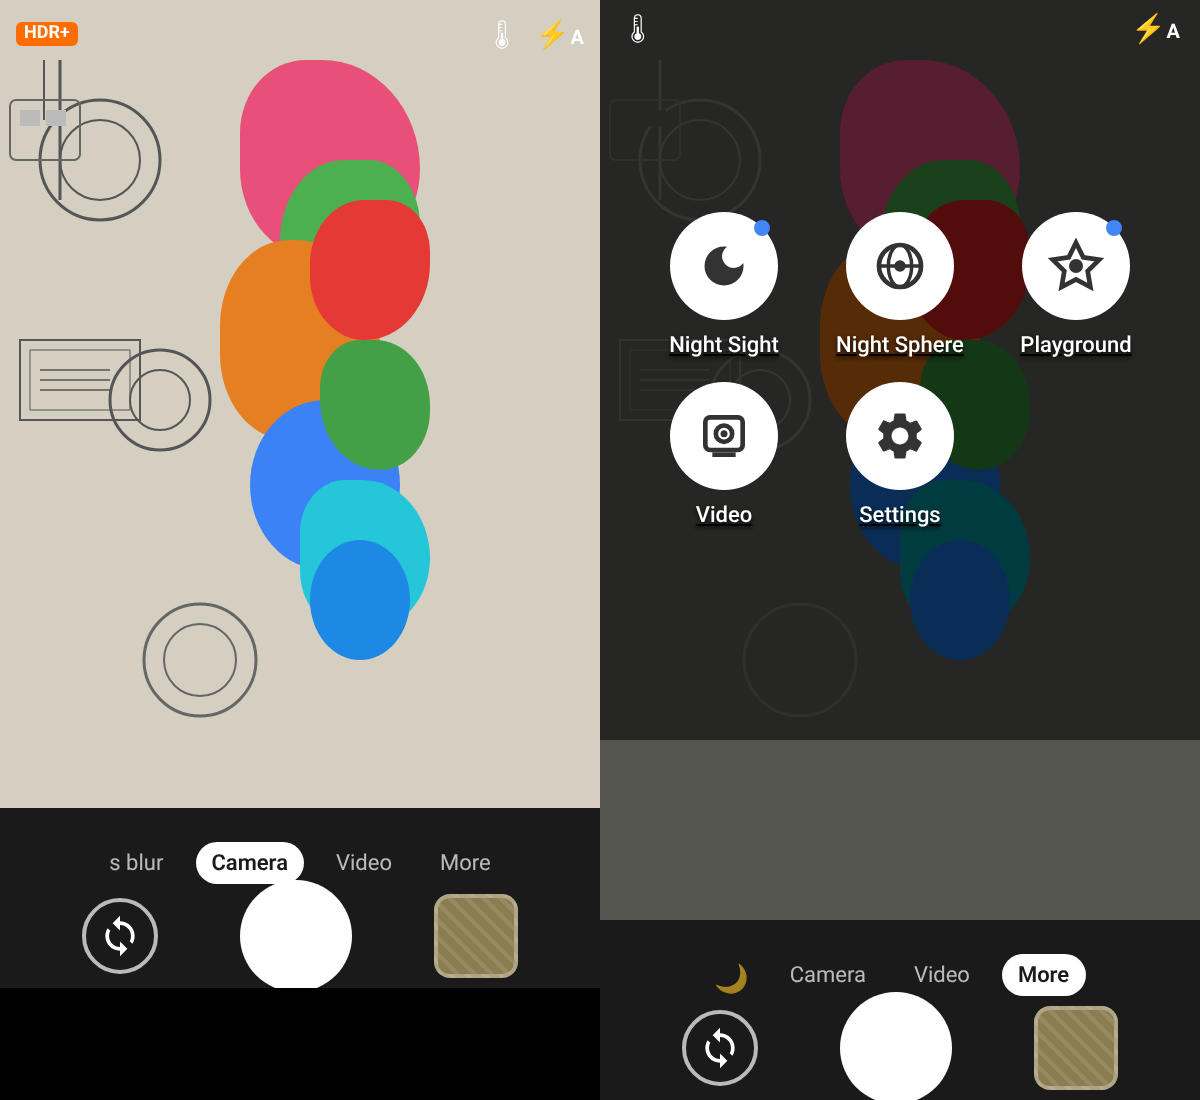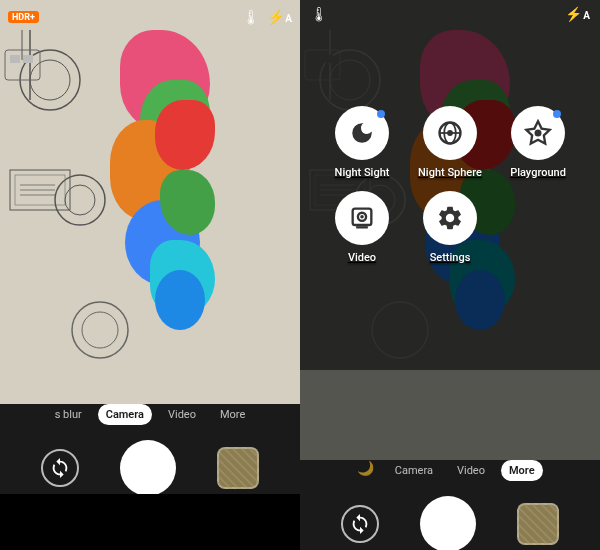--- a/index.html
+++ b/index.html
@@ -152,21 +152,21 @@
       position: absolute;
       bottom: 0; left: 0; right: 0;
       height: 90px;
       background: #1a1a1a;
       z-index: 10;
     }
 
     .mode-tabs {
       height: 38px;
       display: flex;
-      align-items: flex-start;
+      align-items: flex-end;
       justify-content: center;
       gap: 8px;
       padding: 0 4px;
       overflow: hidden;
     }
 
     .mode-tab {
       color: rgba(255,255,255,0.7);
       font-size: 11px;
       padding: 4px 8px;

